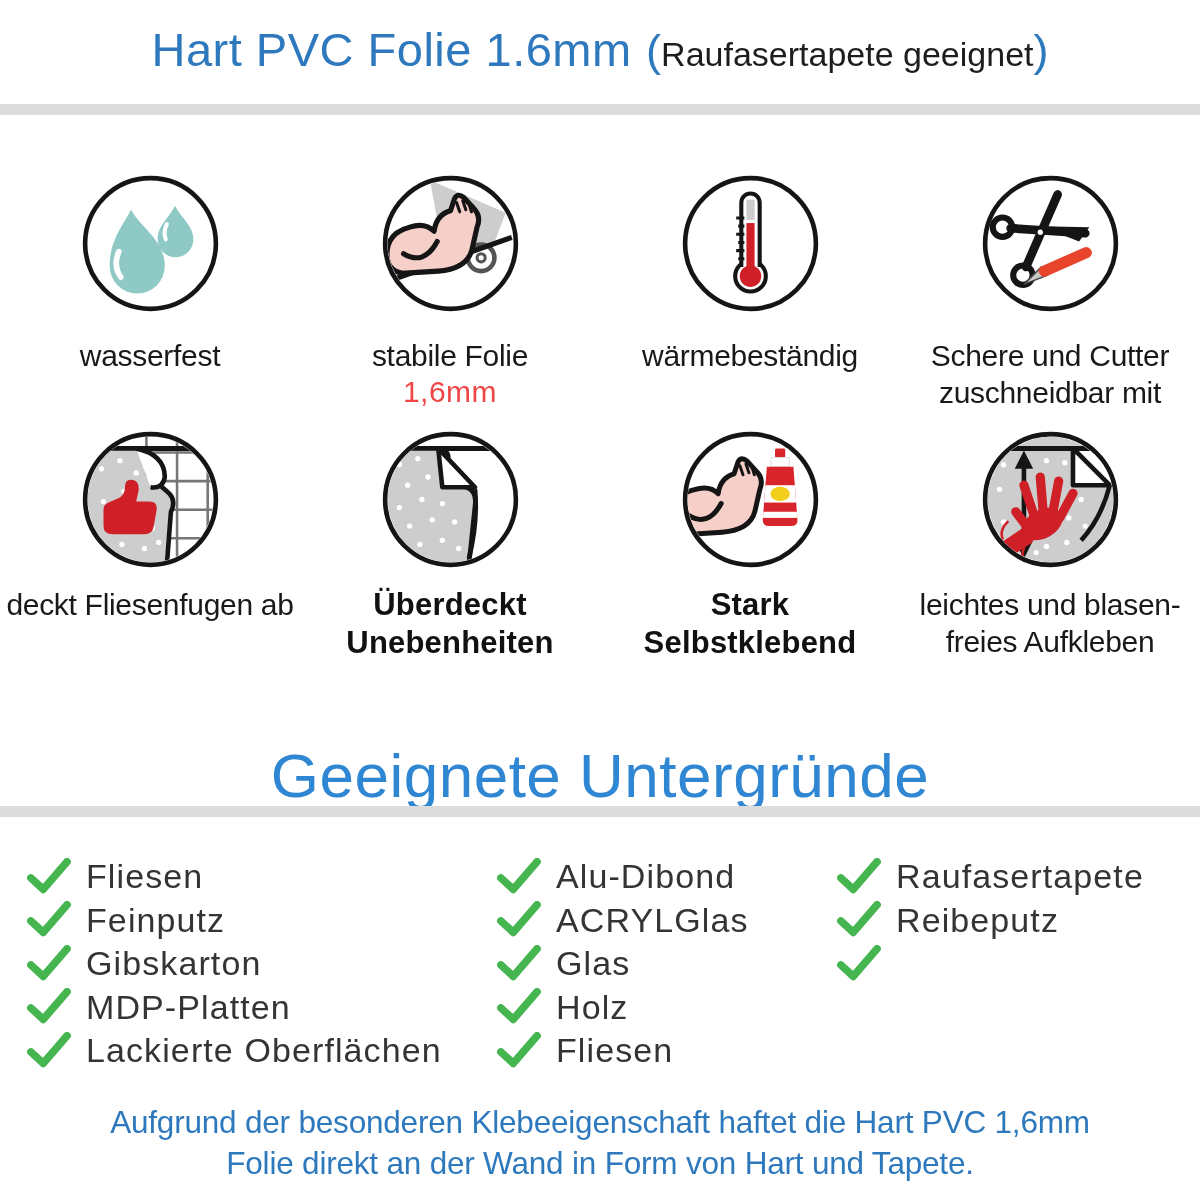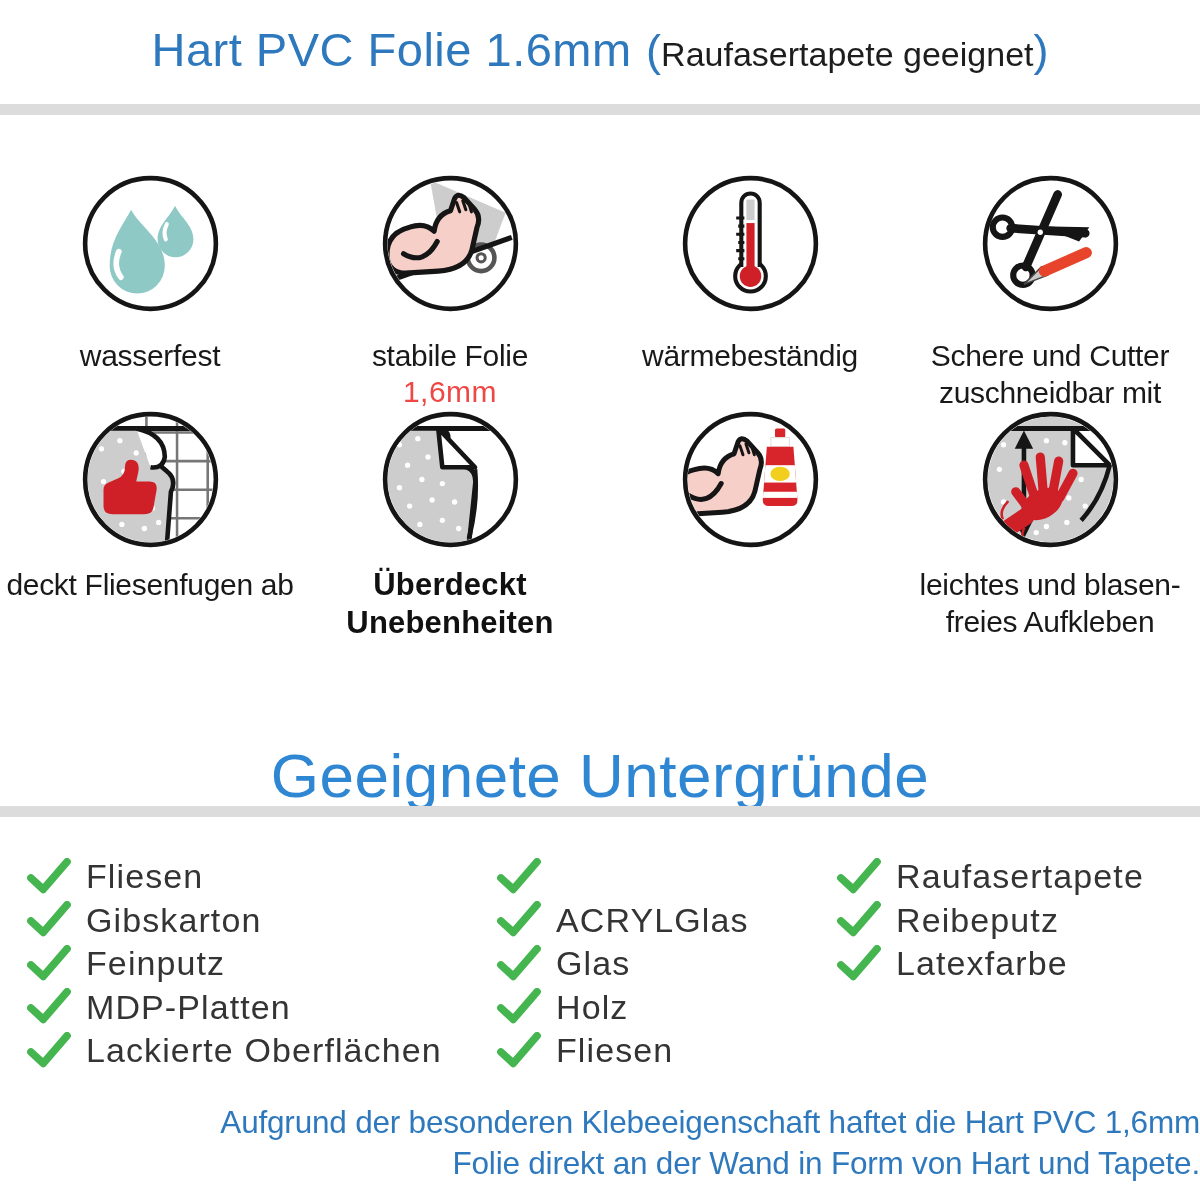--- a/index.html
+++ b/index.html
@@ -13,42 +13,42 @@
   .title{top:0;left:0;width:100%;text-align:center;padding-top:22px;white-space:nowrap;}
   .title .main{font-size:47px;color:var(--title-blue);letter-spacing:.5px;}
   .title .paren{font-size:45px;color:var(--title-blue);}
   .title .secondary{font-size:34px;color:var(--secondary-text);}
 
   .bar{left:0;width:100%;height:11px;background:var(--bar-gray);}
   #bar1{top:104px;} #bar2{top:806px;}
 
   
   .feat-row{left:0;width:1200px;display:flex;}
-  #feat-row-1{top:172px;} #feat-row-2{top:408px;}
+  #feat-row-1{top:172px;} #feat-row-2{top:428px;}
   .feat{width:300px;display:flex;flex-direction:column;align-items:center;}
   .feat svg.badge{width:143px;height:143px;flex:none;}
   .labels{margin-top:22px;text-align:center;}
   #feat-row-2 .labels{margin-top:15px;}
   .label-line{font-size:30px;line-height:37px;color:var(--label-text);letter-spacing:-.3px;}
   .labels.bold .label-line{font-weight:700;font-size:31px;line-height:38px;letter-spacing:.2px;color:#111;}
   .sub{font-size:30px;line-height:36px;color:var(--red-text);letter-spacing:.5px;}
 
   
   .section-header{top:740px;left:0;width:100%;text-align:center;font-size:62px;color:var(--header-blue);letter-spacing:.5px;}
 
   
   .col{position:absolute;top:855px;}
   #col1{left:26px;} #col2{left:496px;} #col3{left:836px;}
   .item{display:flex;align-items:center;height:43.5px;}
   .item svg{width:46px;height:38px;flex:none;margin-right:14px;}
   .tick-path{stroke:var(--green);fill:none;stroke-width:8;stroke-linecap:round;stroke-linejoin:round;}
   .item .txt{font-size:34px;color:var(--checklist-text);letter-spacing:1.1px;white-space:nowrap;}
 
   
-  .footer{top:1102px;left:0;width:100%;text-align:right;color:var(--footer-blue);font-size:31.5px;line-height:41px;letter-spacing:-.2px;}
+  .footer{top:1102px;left:0;width:100%;text-align:center;color:var(--footer-blue);font-size:31.5px;line-height:41px;letter-spacing:-.2px;}
 
   
   .ring{fill:#fff;stroke:#151515;stroke-width:4.5;}
   .teal{fill:var(--teal);}
   .gray{fill:var(--foil-gray);}
   .skin{fill:var(--skin);stroke:#151515;stroke-width:5;stroke-linejoin:round;}
   .redfill{fill:var(--icon-red);}
   .ink{stroke:#151515;fill:none;}
 </style>
 </head>
@@ -223,20 +223,24 @@
             <path d="M86 38 H112 L116 90 Q116 96 110 96 H88 Q82 96 82 90 Z"></path>
           </clipPath>
         <path d="M86 38 H112 L116 90 Q116 96 110 96 H88 Q82 96 82 90 Z" fill="var(--glue-red)"></path>
         <g clip-path="url(#tube7)">
           <rect x="78" y="56" width="44" height="17" fill="#fff"></rect>
           <rect x="78" y="82" width="44" height="6" fill="#fff"></rect>
         </g>
         <ellipse cx="99" cy="64.5" rx="9.5" ry="7" fill="#f2cf1c"></ellipse>
       </g>
     </svg>
+    <div class="labels bold">
+      <div class="label-line">Stark</div>
+      <div class="label-line">Selbstklebend</div>
+    </div>
   </div>
 
   <div class="feat">
     <svg class="badge" viewBox="0 0 140 140">
       <circle class="ring" cx="70" cy="70" r="64"></circle>
       <clipPath id="c8">
           <circle cx="70" cy="70" r="61.5"></circle>
         </clipPath>
       <g clip-path="url(#c8)">
         <circle cx="70" cy="70" r="61.5" class="gray"></circle>
@@ -292,47 +296,48 @@
   <div class="item">
       <svg viewBox="0 0 46 40">
         <path class="tick-path" d="M4 21 L17 33 L42 4"></path>
       </svg>
       <span class="txt">Fliesen</span>
     </div>
   <div class="item">
       <svg viewBox="0 0 46 40">
         <path class="tick-path" d="M4 21 L17 33 L42 4"></path>
       </svg>
+      <span class="txt">Feinputz</span>
+    </div>
+  <div class="item">
+      <svg viewBox="0 0 46 40">
+        <path class="tick-path" d="M4 21 L17 33 L42 4"></path>
+      </svg>
       <span class="txt">Gibskarton</span>
     </div>
   <div class="item">
       <svg viewBox="0 0 46 40">
         <path class="tick-path" d="M4 21 L17 33 L42 4"></path>
       </svg>
-      <span class="txt">Feinputz</span>
-    </div>
-  <div class="item">
-      <svg viewBox="0 0 46 40">
-        <path class="tick-path" d="M4 21 L17 33 L42 4"></path>
-      </svg>
       <span class="txt">MDP-Platten</span>
     </div>
   <div class="item">
       <svg viewBox="0 0 46 40">
         <path class="tick-path" d="M4 21 L17 33 L42 4"></path>
       </svg>
       <span class="txt">Lackierte Oberflächen</span>
     </div>
 </div>
 
 <div class="col" id="col2">
   <div class="item">
       <svg viewBox="0 0 46 40">
         <path class="tick-path" d="M4 21 L17 33 L42 4"></path>
       </svg>
+      <span class="txt">Alu-Dibond</span>
     </div>
   <div class="item">
       <svg viewBox="0 0 46 40">
         <path class="tick-path" d="M4 21 L17 33 L42 4"></path>
       </svg>
       <span class="txt">ACRYLGlas</span>
     </div>
   <div class="item">
       <svg viewBox="0 0 46 40">
         <path class="tick-path" d="M4 21 L17 33 L42 4"></path>
@@ -363,20 +368,19 @@
   <div class="item">
       <svg viewBox="0 0 46 40">
         <path class="tick-path" d="M4 21 L17 33 L42 4"></path>
       </svg>
       <span class="txt">Reibeputz</span>
     </div>
   <div class="item">
       <svg viewBox="0 0 46 40">
         <path class="tick-path" d="M4 21 L17 33 L42 4"></path>
       </svg>
-      <span class="txt">Latexfarbe</span>
     </div>
 </div>
 
 <div class="abs footer">
   <div>Aufgrund der besonderen Klebeeigenschaft haftet die Hart PVC 1,6mm</div>
   <div>Folie direkt an der Wand in Form von Hart und Tapete.</div>
 </div>
 
 </body></html>

